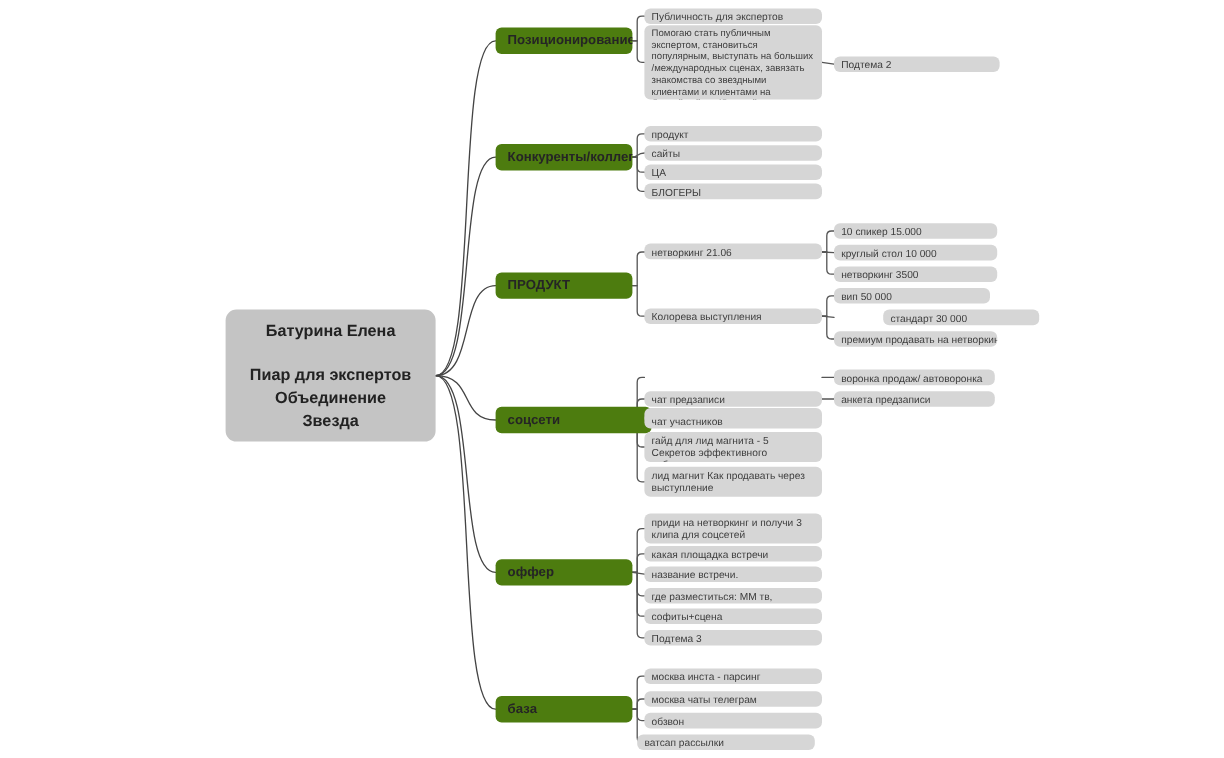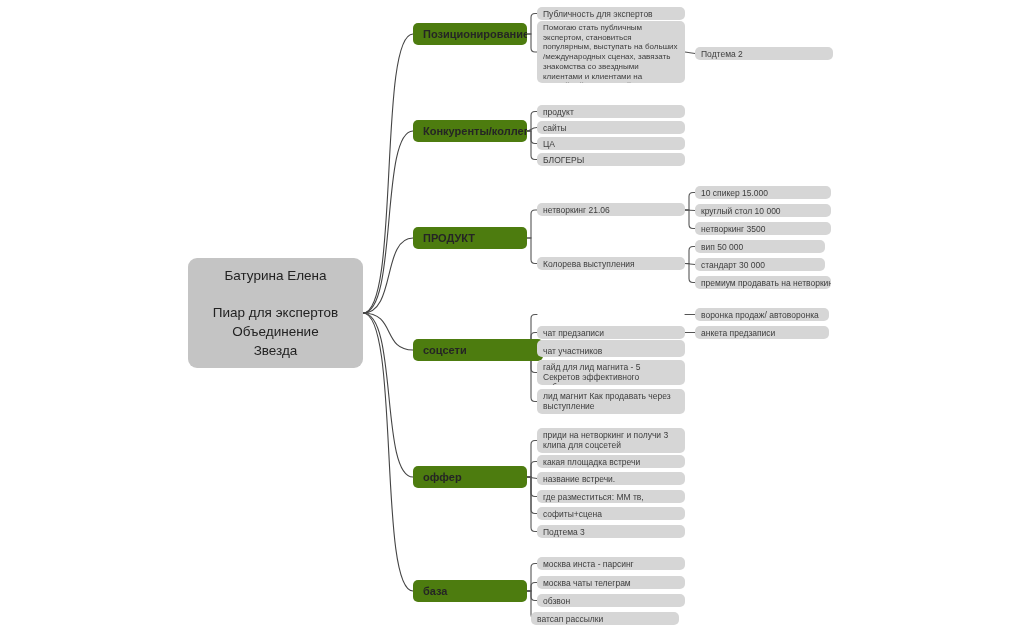--- a/index.html
+++ b/index.html
@@ -3,21 +3,21 @@
 <meta charset="utf-8">
 <style>
   html,body{margin:0;padding:0;background:#ffffff;}
   body{font-family:"Liberation Sans","DejaVu Sans",sans-serif;}
   #canvas{position:relative;width:1020px;height:632px;background:#ffffff;overflow:hidden;}
   #edges{position:absolute;left:0;top:0;width:1020px;height:632px;}
   .node{position:absolute;box-sizing:border-box;color:#333;}
   .central{
     background:#c4c4c4;border-radius:9px;color:#222;
     display:flex;flex-direction:column;justify-content:center;align-items:center;
-    font-weight:normal;font-size:13.5px;line-height:19px;text-align:center;
+    font-weight:bold;font-size:13.5px;line-height:19px;text-align:center;
   }
   .central .gap{height:18px;}
   .lv1{
     background:#4d7c0f;border-radius:5px;color:#252525;
     display:flex;align-items:center;padding:0 0 0 10px;
     font-weight:bold;font-size:11px;white-space:nowrap;overflow:hidden;
   }
   .lv2,.lv3{
     background:#d6d6d6;border-radius:5px;color:#3d3d3d;
     display:flex;align-items:center;padding:0 0 0 6px;
@@ -104,21 +104,21 @@
   <div class="node lv2" style="left:537px;top:121px;width:148px;height:13px;">сайты</div>
   <div class="node lv2" style="left:537px;top:137px;width:148px;height:13px;">ЦА</div>
   <div class="node lv2" style="left:537px;top:153px;width:148px;height:13px;">БЛОГЕРЫ</div>
 
   <div class="node lv2" style="left:537px;top:203px;width:148px;height:13px;">нетворкинг  21.06</div>
   <div class="node lv2" style="left:537px;top:257px;width:148px;height:13px;">Колорева выступления</div>
   <div class="node lv3" style="left:695px;top:186px;width:136px;height:13px;">10 спикер  15.000</div>
   <div class="node lv3" style="left:695px;top:204px;width:136px;height:13px;">круглый стол 10 000</div>
   <div class="node lv3" style="left:695px;top:222px;width:136px;height:13px;">нетворкинг 3500</div>
   <div class="node lv3" style="left:695px;top:240px;width:130px;height:13px;">вип   50 000</div>
-  <div class="node lv3" style="left:695px;top:258px;width:130px;height:13px;">стандарт   30 000</div>
+  <div class="node lv3" style="left:736px;top:258px;width:130px;height:13px;">стандарт   30 000</div>
   <div class="node lv3" style="left:695px;top:276px;width:136px;height:13px;">премиум  продавать на нетворкинге</div>
 
   <div class="node lv2" style="left:537px;top:308px;width:148px;height:13px;margin-top:32px;">канал Брусника Бизнес</div>
   <div class="node lv2" style="left:537px;top:326px;width:148px;height:13px;">чат предзаписи</div>
   <div class="node lv2" style="left:537px;top:344px;width:148px;height:13px;">чат участников</div>
   <div class="node lv2 wrap" style="left:537px;top:360px;width:148px;height:25px;">гайд для лид магнита -  5 Секретов эффективного публичного  выступления</div>
   <div class="node lv2 wrap" style="left:537px;top:389px;width:148px;height:25px;">лид магнит Как продавать через выступление</div>
   <div class="node lv3" style="left:695px;top:308px;width:134px;height:13px;">воронка продаж/ автоворонка</div>
   <div class="node lv3" style="left:695px;top:326px;width:134px;height:13px;">анкета предзаписи</div>
 

